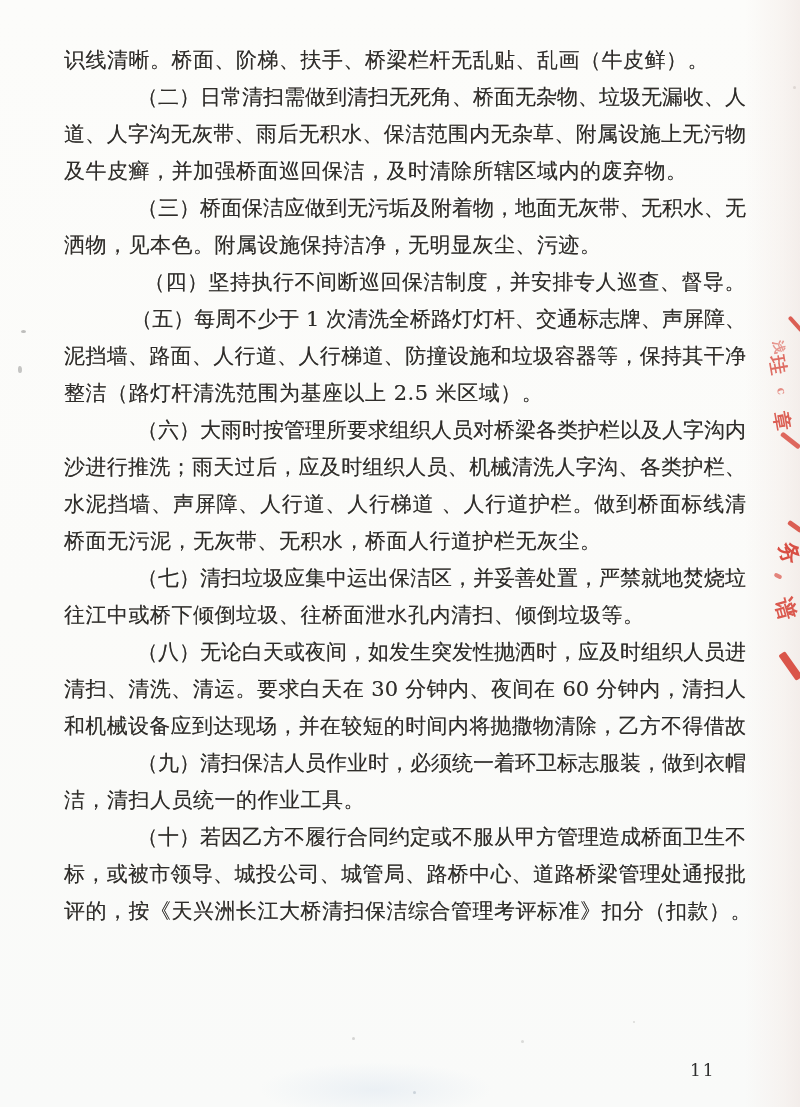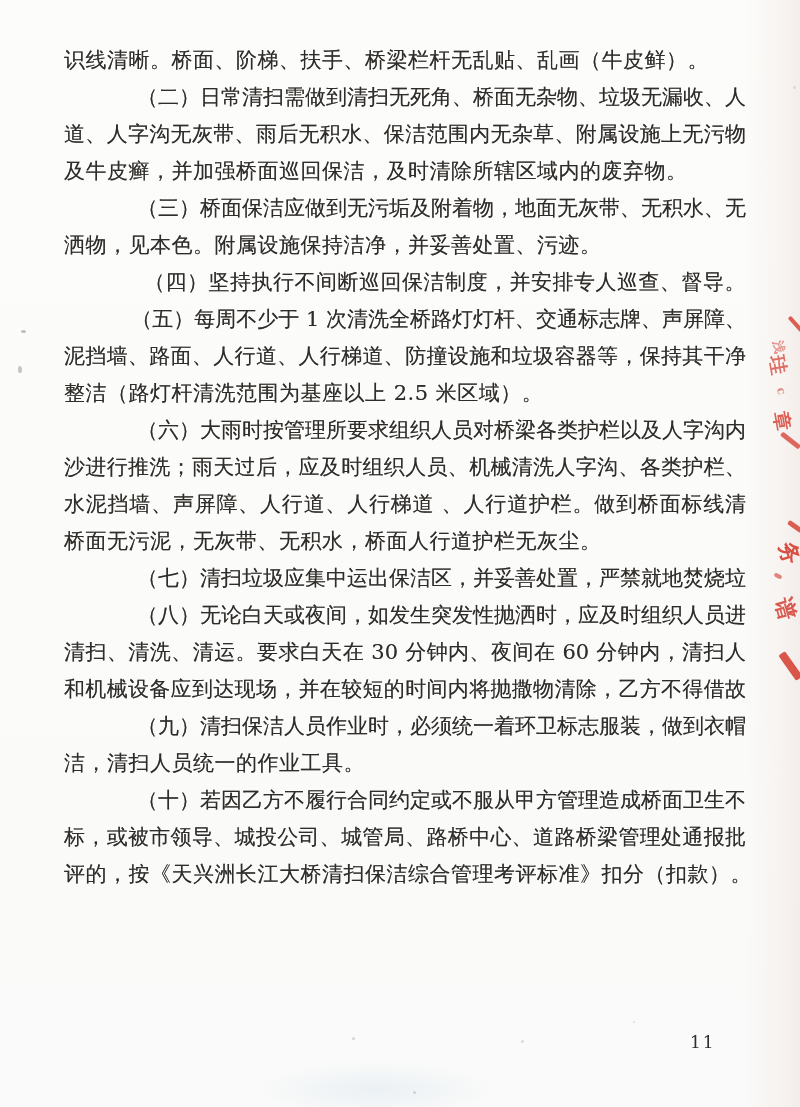--- a/index.html
+++ b/index.html
@@ -38,21 +38,21 @@
     white-space:normal;
     text-align:justify;
     text-align-last:justify;
     text-justify:inter-character;
     overflow:hidden;
     letter-spacing:0;
   }
   .line.indent{ text-indent:62px;text-align:right; }
   
   .page-number{
-    position:absolute;left:690px;top:1032px;
+    position:absolute;left:690px;top:1060px;
     font-size:17px;color:#2e2e2e;letter-spacing:2px;
   }
   
   .seal-char{
     position:absolute;
     color:#d5392d;
     font-weight:bold;
     font-family:"DejaVu Serif", serif;
     transform-origin:center;
     pointer-events:none;
@@ -89,30 +89,31 @@
 
   <div class="edge-tint"></div>
   <div class="bottom-tint"></div>
 
   <div class="text-body">
       <div class="line">识线清晰。桥面、阶梯、扶手、桥梁栏杆无乱贴、乱画（牛皮鲜）。</div>
       <div class="line indent fill">（二）日常清扫需做到清扫无死角、桥面无杂物、垃圾无漏收、人行</div>
       <div class="line fill">道、人字沟无灰带、雨后无积水、保洁范围内无杂草、附属设施上无污物</div>
       <div class="line">及牛皮癣，并加强桥面巡回保洁，及时清除所辖区域内的废弃物。</div>
       <div class="line indent fill">（三）桥面保洁应做到无污垢及附着物，地面无灰带、无积水、无抛</div>
-      <div class="line">洒物，见本色。附属设施保持洁净，并妥善处置、污迹。</div>
+      <div class="line">洒物，见本色。附属设施保持洁净，无明显灰尘、污迹。</div>
       <div class="line indent">（四）坚持执行不间断巡回保洁制度，并安排专人巡查、督导。</div>
       <div class="line indent fill">（五）每周不少于 1 次清洗全桥路灯灯杆、交通标志牌、声屏障、水</div>
       <div class="line fill">泥挡墙、路面、人行道、人行梯道、防撞设施和垃圾容器等，保持其干净</div>
       <div class="line">整洁（路灯杆清洗范围为基座以上 2.5 米区域）。</div>
       <div class="line indent fill">（六）大雨时按管理所要求组织人员对桥梁各类护栏以及人字沟内泥</div>
       <div class="line fill">沙进行推洗；雨天过后，应及时组织人员、机械清洗人字沟、各类护栏、</div>
       <div class="line fill">水泥挡墙、声屏障、人行道、人行梯道 、人行道护栏。做到桥面标线清晰，</div>
       <div class="line">桥面无污泥，无灰带、无积水，桥面人行道护栏无灰尘。</div>
       <div class="line indent fill">（七）清扫垃圾应集中运出保洁区，并妥善处置，严禁就地焚烧垃圾、</div>
+      <div class="line">往江中或桥下倾倒垃圾、往桥面泄水孔内清扫、倾倒垃圾等。</div>
       <div class="line indent fill">（八）无论白天或夜间，如发生突发性抛洒时，应及时组织人员进行</div>
       <div class="line fill">清扫、清洗、清运。要求白天在 30 分钟内、夜间在 60 分钟内，清扫人员</div>
       <div class="line fill">和机械设备应到达现场，并在较短的时间内将抛撒物清除，乙方不得借故</div>
       <div class="line indent fill">（九）清扫保洁人员作业时，必须统一着环卫标志服装，做到衣帽整</div>
       <div class="line">洁，清扫人员统一的作业工具。</div>
       <div class="line indent fill">（十）若因乙方不履行合同约定或不服从甲方管理造成桥面卫生不达</div>
       <div class="line fill">标，或被市领导、城投公司、城管局、路桥中心、道路桥梁管理处通报批</div>
       <div class="line">评的，按《天兴洲长江大桥清扫保洁综合管理考评标准》扣分（扣款）。</div>
     </div>
 

